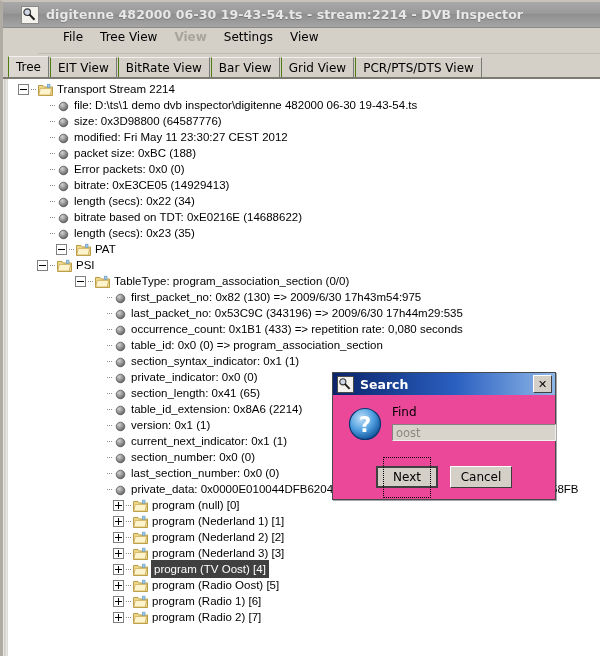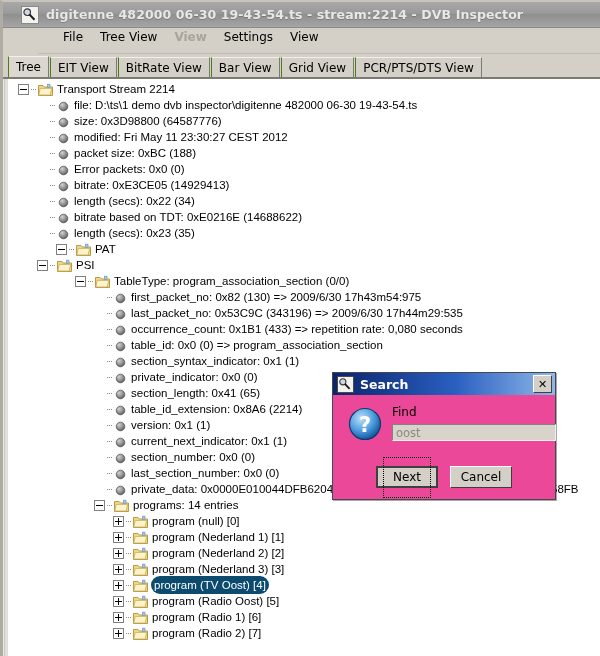--- a/index.html
+++ b/index.html
@@ -173,25 +173,24 @@
     background: repeating-linear-gradient(to right, #8d8d8d 0 1px, transparent 1px 2px);
   }
 
   
   .folder-icon { width: 15px; height: 13px; flex: 0 0 auto; margin-right: 4px; }
   
   .ball-icon { width: 11px; height: 11px; flex: 0 0 auto; margin-right: 5px; margin-left: 1px; }
 
   .node-label { font-size: 11.5px; color: #000; padding-right: 2px; }
   .node.selected .node-label {
-    background: #0c4a6e;
+    background: #404040;
     color: #ffffff;
     padding: 1px 3px 1px 3px;
     margin-left: -1px;
-    border-radius: 9px;
   }
 
   
   .dialog {
     position: absolute;
     left: 305px; top: 370px;
     width: 224px; height: 128px;
     background: #ec4899;
     border: 1px solid #45484d;
     box-shadow: 1px 1px 0 rgba(0,0,0,0.35);
@@ -702,31 +701,20 @@
               <defs>
                 <radialGradient id="bg1" cx="35%" cy="30%" r="75%">
                   <stop offset="0%" stop-color="#d2d2d2"></stop>
                   <stop offset="60%" stop-color="#8f8f8f"></stop>
                   <stop offset="100%" stop-color="#5d5d5d"></stop>
                 </radialGradient>
               </defs>
               <circle cx="5.5" cy="5.5" r="4.3" fill="url(#bg1)" stroke="#4a4a4a" stroke-width="0.7"></circle>
             </svg></span>
           <span class="node-label">private_data: 0x0000E010044DFB62044EFB6C044FFB760450FB800457FBC60458FB</span>
-        </div>
-        <div class="node">
-          <div class="indent" style="width: 86px;"></div>
-          <div class="toggle"></div>
-          <div class="dashline"></div>
-          <span class="folder-icon"><svg width="15" height="13" viewBox="0 0 15 13">
-              <path d="M0.5 2.5 L5 2.5 L6.3 4 L14.5 4 L14.5 12.5 L0.5 12.5 Z" fill="#efd98a" stroke="#b99b46" stroke-width="1"></path>
-              <path d="M2.2 5.4 L13.6 5.4 L12.2 12 L0.8 12 Z" fill="#fdf3cd" stroke="#c9ab57" stroke-width="0.8"></path>
-              <rect x="9.4" y="1.2" width="2.6" height="3.2" fill="#9ec8e8" stroke="#6f9cc0" stroke-width="0.7"></rect>
-            </svg></span>
-          <span class="node-label">programs: 14 entries</span>
         </div>
         <div class="node">
           <div class="indent" style="width: 105px;"></div>
           <div class="toggle plus"></div>
           <div class="dashline"></div>
           <span class="folder-icon"><svg width="15" height="13" viewBox="0 0 15 13">
               <path d="M0.5 2.5 L5 2.5 L6.3 4 L14.5 4 L14.5 12.5 L0.5 12.5 Z" fill="#efd98a" stroke="#b99b46" stroke-width="1"></path>
               <path d="M2.2 5.4 L13.6 5.4 L12.2 12 L0.8 12 Z" fill="#fdf3cd" stroke="#c9ab57" stroke-width="0.8"></path>
               <rect x="9.4" y="1.2" width="2.6" height="3.2" fill="#9ec8e8" stroke="#6f9cc0" stroke-width="0.7"></rect>
             </svg></span>

